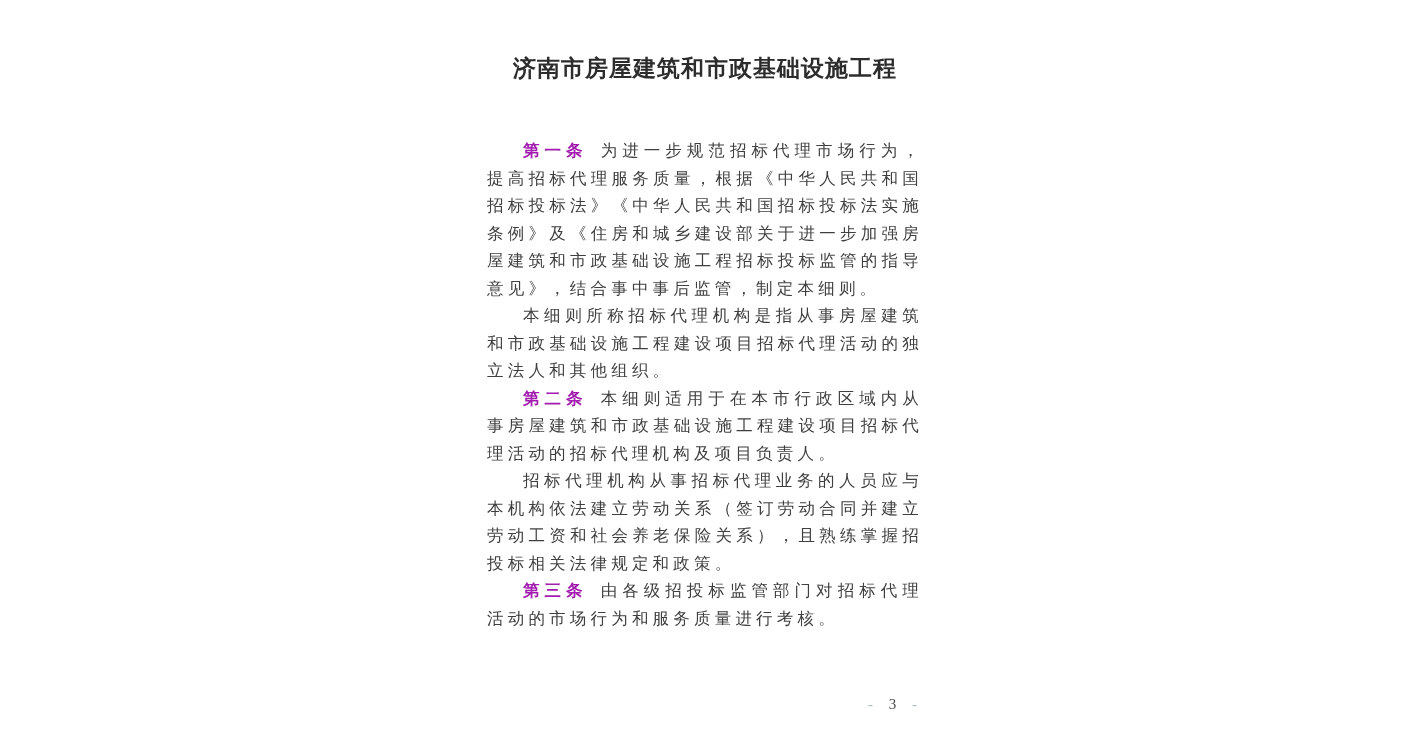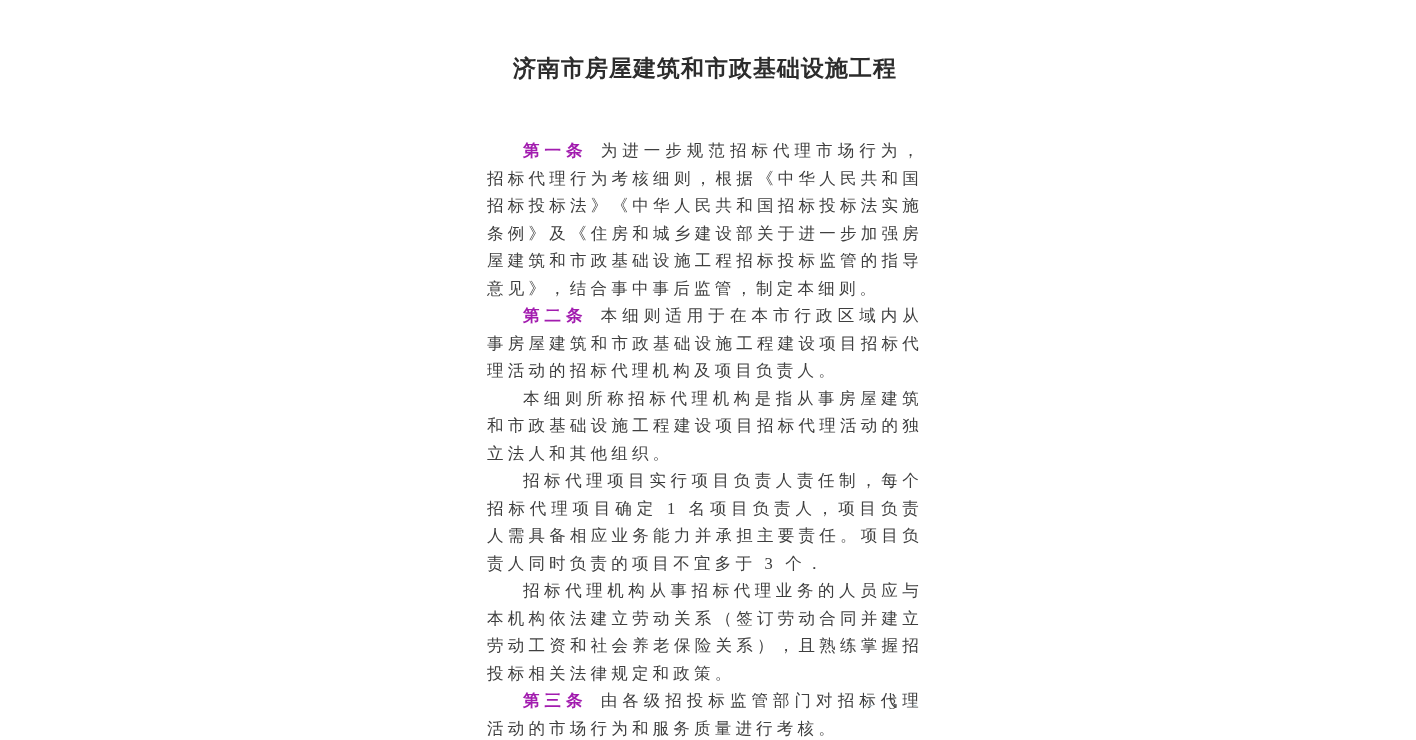--- a/index.html
+++ b/index.html
@@ -72,30 +72,27 @@
 <body>
 
 <div class="page">
 
   <div class="doc-title">
     <div>济南市房屋建筑和市政基础设施工程</div>
   </div>
 
   <div class="doc-body">
     <p class="para">
-      <span class="para-head">第一条</span><span>为进一步规范招标代理市场行为，招标代理行为考核细则，根据《中华人民共和国招标投标法》《中华人民共和国招标投标法实施条例》及《住房和城乡建设部关于进一步加强房屋建筑和市政基础设施工程招标投标监管的指导意见》，结合事中事后监管，制定本细则。</span>
-    </p>
-    <p class="para">
-      <span class="para-head">第二条</span><span>本细则适用于在本市行政区域内从事房屋建筑和市政基础设施工程建设项目招标代理活动的招标代理机构及项目负责人。</span>
+      <span class="para-head">第一条</span><span>为进一步规范招标代理市场行为，提高招标代理服务质量，根据《中华人民共和国招标投标法》《中华人民共和国招标投标法实施条例》及《住房和城乡建设部关于进一步加强房屋建筑和市政基础设施工程招标投标监管的指导意见》，结合事中事后监管，制定本细则。</span>
     </p>
     <p class="para">
       <span>本细则所称招标代理机构是指从事房屋建筑和市政基础设施工程建设项目招标代理活动的独立法人和其他组织。</span>
     </p>
     <p class="para">
-      <span>招标代理项目实行项目负责人责任制，每个招标代理项目确定 1 名项目负责人，项目负责人需具备相应业务能力并承担主要责任。项目负责人同时负责的项目不宜多于 3 个．</span>
+      <span class="para-head">第二条</span><span>本细则适用于在本市行政区域内从事房屋建筑和市政基础设施工程建设项目招标代理活动的招标代理机构及项目负责人。</span>
     </p>
     <p class="para">
       <span>招标代理机构从事招标代理业务的人员应与本机构依法建立劳动关系（签订劳动合同并建立劳动工资和社会养老保险关系），且熟练掌握招投标相关法律规定和政策。</span>
     </p>
     <p class="para">
       <span class="para-head">第三条</span><span>由各级招投标监管部门对招标代理活动的市场行为和服务质量进行考核。</span>
     </p>
 
   </div>
 

